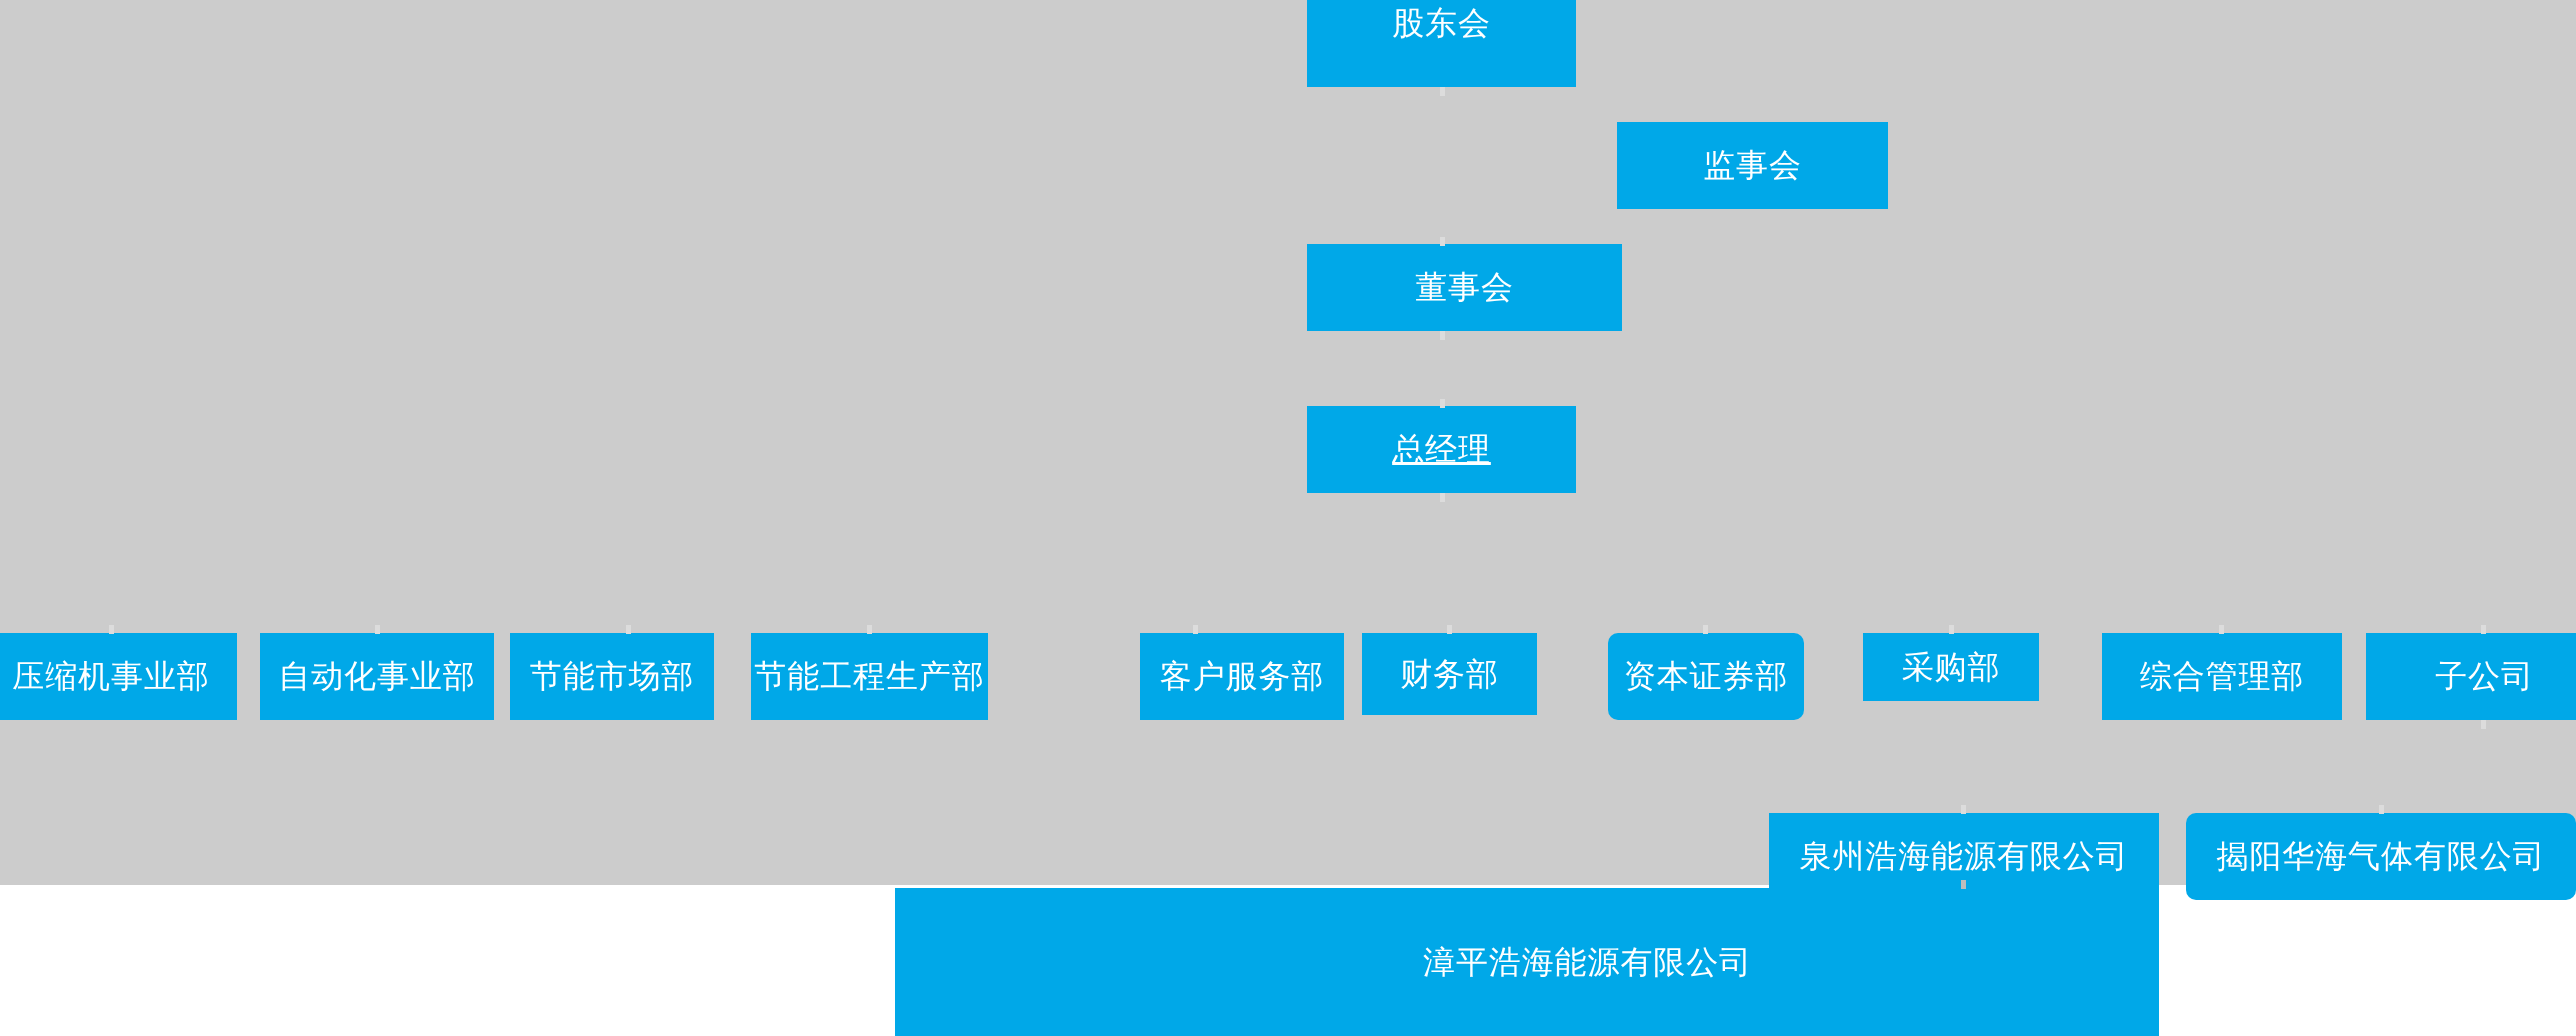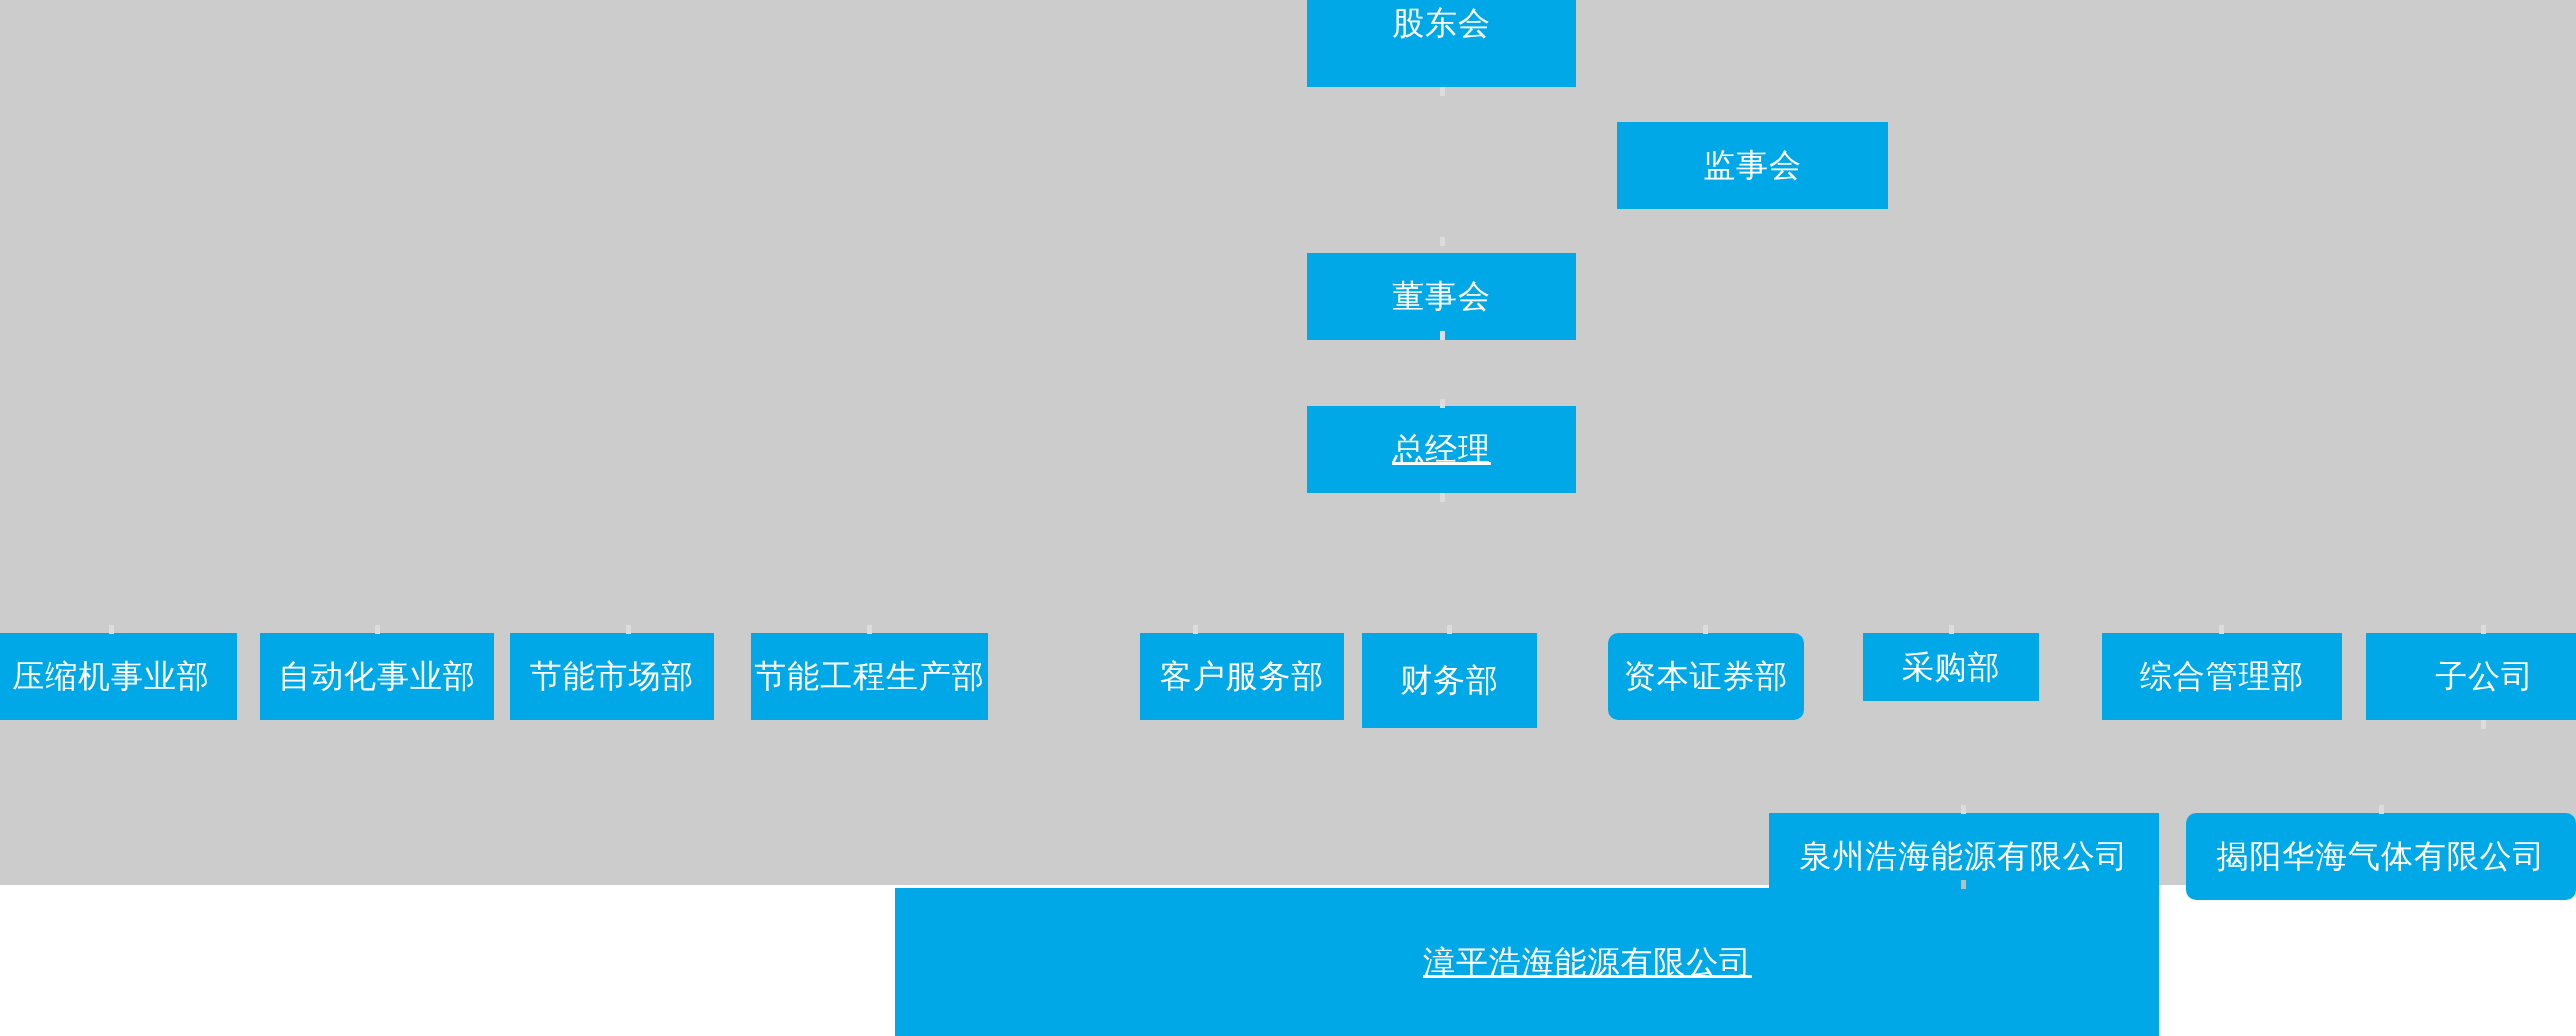--- a/index.html
+++ b/index.html
@@ -65,21 +65,21 @@
 
   <div class="node" style="left:1307px; top:-40px; width:269px; height:127px;">
     <span>股东会</span>
   </div>
   <div class="stub" style="left:1440px; top:87px;"></div>
 
   <div class="node" style="left:1617px; top:122px; width:271px; height:87px;">
     <span>监事会</span>
   </div>
 
-  <div class="node" style="left:1307px; top:244px; width:269px; height:87px;margin-top:9px;">
+  <div class="node" style="left:1307px; top:244px; width:315px; height:87px;">
     <span>董事会</span>
   </div>
   <div class="stub" style="left:1440px; top:237px;"></div>
   <div class="stub" style="left:1440px; top:331px;"></div>
 
   <div class="node" style="left:1307px; top:406px; width:269px; height:87px;text-decoration:underline;">
     <span>总经理</span>
   </div>
   <div class="stub" style="left:1440px; top:399px;"></div>
   <div class="stub" style="left:1440px; top:493px;"></div>
@@ -102,21 +102,21 @@
   <div class="node" style="left:751px; top:633px; width:237px; height:87px;">
     <span>节能工程生产部</span>
   </div>
   <div class="stub" style="left:867px; top:625px;"></div>
 
   <div class="node" style="left:1094px; top:633px; width:204px; height:87px;margin-left:46px;">
     <span>客户服务部</span>
   </div>
   <div class="stub" style="left:1193px; top:625px;"></div>
 
-  <div class="node" style="left:1362px; top:633px; width:175px; height:95px;">
+  <div class="node" style="left:1362px; top:633px; width:175px; height:82px;">
     <span>财务部</span>
   </div>
   <div class="stub" style="left:1447px; top:625px;"></div>
 
   <div class="node" style="left:1608px; top:633px; width:196px; height:87px;border-radius:10px;">
     <span>资本证券部</span>
   </div>
   <div class="stub" style="left:1703px; top:625px;"></div>
 
   <div class="node" style="left:1863px; top:633px; width:176px; height:68px;">
@@ -138,19 +138,19 @@
   <div class="node" style="left:1769px; top:813px; width:390px; height:87px;">
     <span>泉州浩海能源有限公司</span>
   </div>
   <div class="stub" style="left:1961px; top:805px;"></div>
 
   <div class="node" style="left:2186px; top:813px; width:390px; height:87px;border-radius:10px;">
     <span>揭阳华海气体有限公司</span>
   </div>
   <div class="stub" style="left:2379px; top:805px;"></div>
 
-  <div class="node align-right" style="left:895px; top:888px; width:1264px; height:148px;text-decoration:underline;">
+  <div class="node align-right" style="left:895px; top:888px; width:1264px; height:148px;">
     <span>漳平浩海能源有限公司</span>
   </div>
   <div class="stub dark" style="left:1961px; top:880px;"></div>
 
 </div>
 
 
 </body></html>

